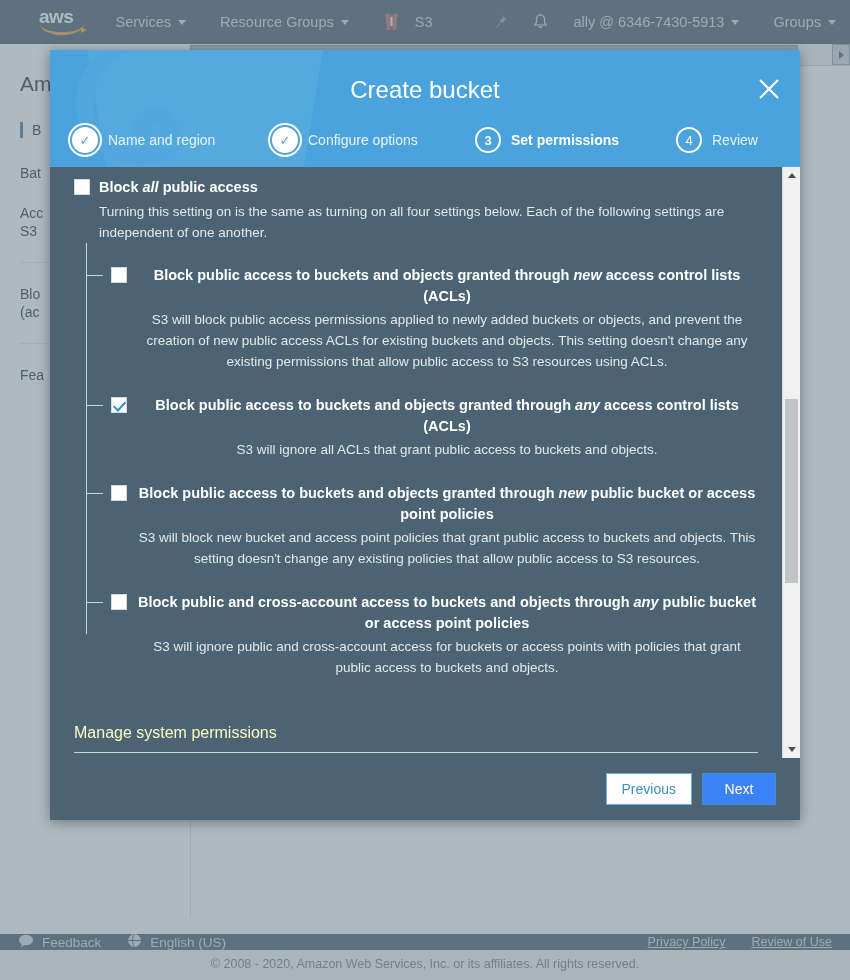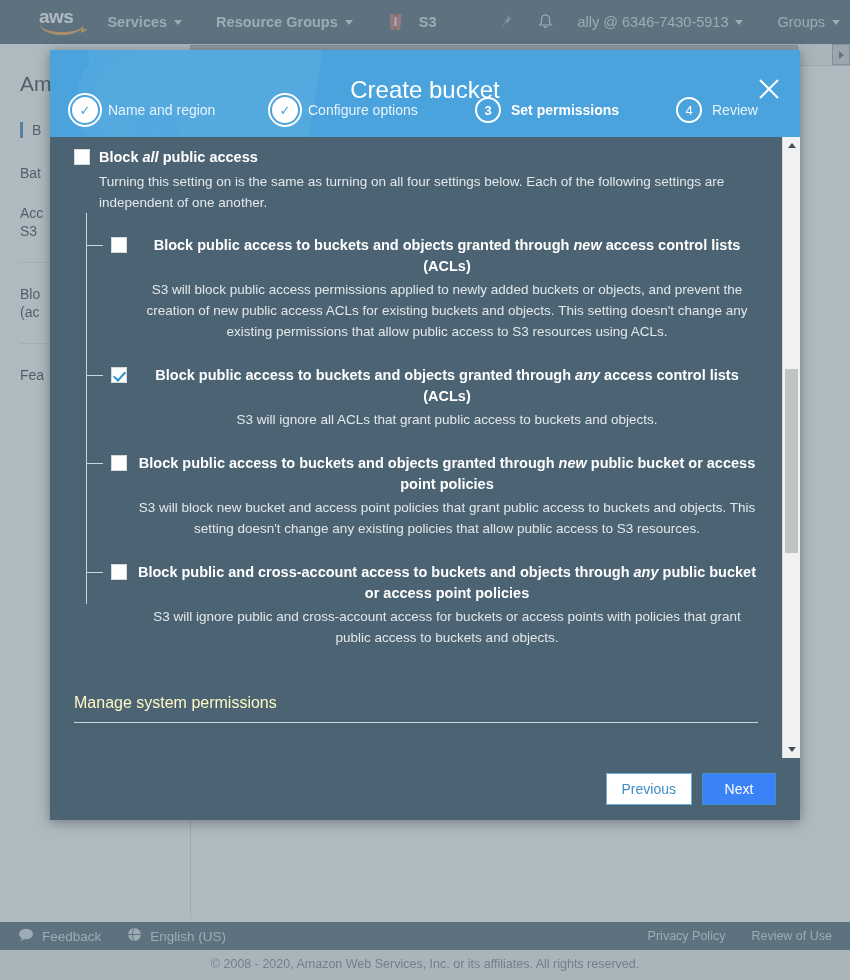--- a/index.html
+++ b/index.html
@@ -27,21 +27,21 @@
   .aws-logo .smile {
     position: absolute; left: 1px; top: 17px; width: 44px; height: 11px;
     border-bottom: 3px solid #f0932c; border-radius: 0 0 50% 50%/0 0 100% 100%;
   }
   .aws-logo .smile::after {
     content: ""; position: absolute; right: -3px; top: 3px;
     border-left: 6px solid #f0932c; border-top: 3px solid transparent;
     border-bottom: 3px solid transparent;
   }
   .nav-item {
-    color: #d5dbdb; font-size: 14.5px; font-weight: bold;
+    color: #d5dbdb; font-size: 14.5px; font-weight: normal;
     display: flex; align-items: center; gap: 7px; margin-right: 34px;
     white-space: nowrap;
   }
   .nav-item.plain { font-weight: normal; }
   .caret-d {
     width: 0; height: 0; border-left: 4.5px solid transparent;
     border-right: 4.5px solid transparent; border-top: 5px solid #d5dbdb;
     display: inline-block;
   }
   .svc-icon { display: inline-flex; margin-right: 8px; }
@@ -81,48 +81,48 @@
     position: absolute; right: 0; top: 0; bottom: 0; width: 18px;
     background: #cdd3d6; border: 1px solid #8d979e;
     display: flex; align-items: center; justify-content: center;
   }
   .tri-r { width:0;height:0;border-top:4px solid transparent;border-bottom:4px solid transparent;border-left:5px solid #42505c;}
   .tri-u { width:0;height:0;border-left:4px solid transparent;border-right:4px solid transparent;border-bottom:5px solid #42505c;}
   .tri-d { width:0;height:0;border-left:4px solid transparent;border-right:4px solid transparent;border-top:5px solid #42505c;}
 
   
   .footer-bar {
-    position: absolute; left: 0; right: 0; bottom: 30px; height: 28px;
+    position: absolute; left: 0; right: 0; bottom: 30px; height: 16px;
     background: #384c5e; display: flex; align-items: center;
     padding: 0 18px; z-index: 4;
   }
   .fb-item {
     color: #d5dbdb; font-size: 13.5px; display: flex; align-items: center;
     gap: 8px; margin-right: 26px;
   }
-  .fb-link { color: #d5dbdb; font-size: 12.5px; margin-left: 26px; }
+  .fb-link { color: #d5dbdb; font-size: 12.5px; margin-left: 26px; text-decoration: underline; }
   .copyright {
     position: absolute; left: 0; right: 0; bottom: 0; height: 32px;
     background: #f2f3f3; display: flex; align-items: center;
     justify-content: center; color: #687078; font-size: 12.5px;
   }
 
   
   .dim {
     position: absolute; inset: 0; background: rgba(120,138,150,.60); z-index: 10;
   }
 
   
   .modal {
     position: absolute; left: 50px; top: 50px; width: 750px; height: 770px;
     z-index: 20; display: flex; flex-direction: column;
     box-shadow: 0 2px 12px rgba(0,0,0,.35);
   }
   .modal-head {
-    position: relative; height: 87px; background: #4aa3dc; overflow: hidden;
+    position: relative; height: 117px; background: #4aa3dc; overflow: hidden;
     flex: none;
   }
   .head-art { position: absolute; left: -10px; top: -46px; opacity: .30; }
   .modal-title {
     position: absolute; left: 0; right: 0; top: 26px; text-align: center;
     color: #ffffff; font-size: 24px; font-weight: normal;
   }
   .close-x {
     position: absolute; right: 18px; top: 26px; width: 26px; height: 26px;
     color: #fff; cursor: pointer;

